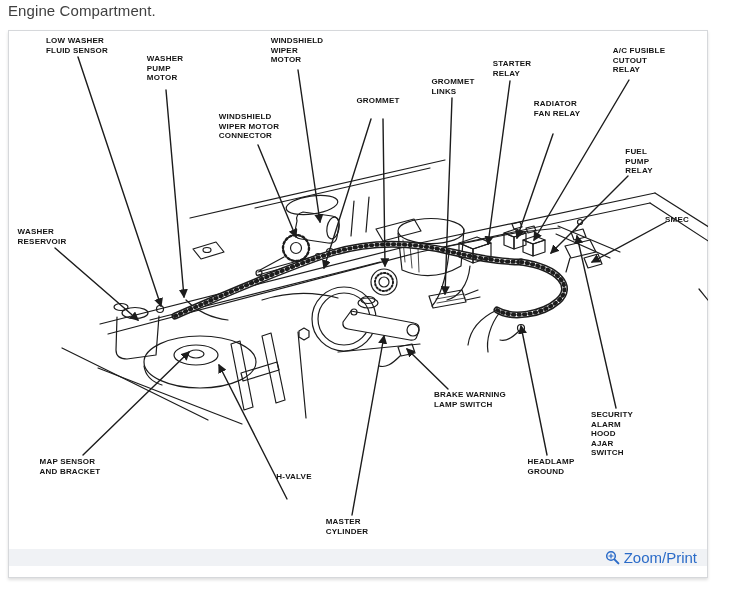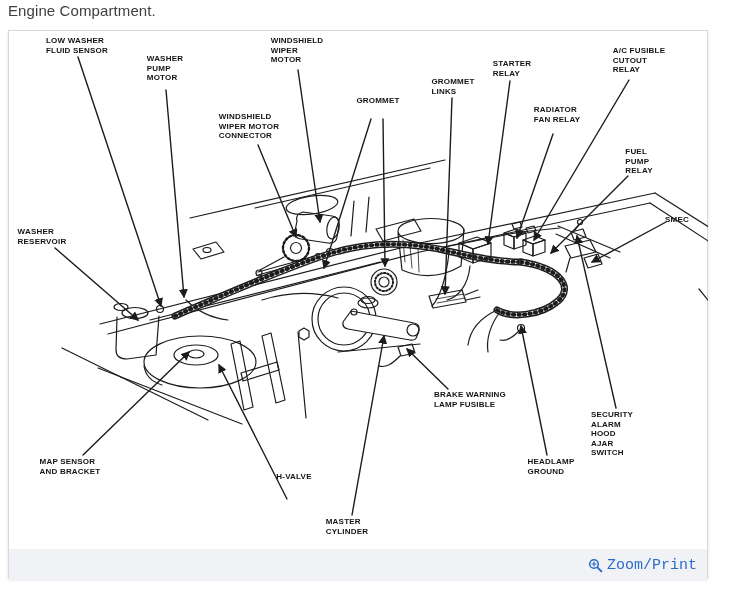--- a/index.html
+++ b/index.html
@@ -16,23 +16,23 @@
     background:#ffffff;border:1px solid #d6d8db;box-sizing:border-box;
     box-shadow:0 2px 3px rgba(0,0,0,.13);z-index:1;
   }
   .drawing{position:absolute;left:8px;top:30px;z-index:2;}
   .dlabel{
     position:absolute;transform:translateX(-50%);z-index:3;
     font-weight:bold;font-size:8px;line-height:9.5px;letter-spacing:.2px;
     text-align:left;white-space:pre-line;color:#141414;
   }
   .panel-footer{
-    position:absolute;left:9px;top:549px;width:698px;height:32px;z-index:4;
+    position:absolute;left:9px;top:549px;width:698px;height:17px;z-index:4;
     background:#f0f2f5;display:flex;align-items:center;justify-content:flex-end;
-    padding-right:10px;box-sizing:border-box;font-family:Liberation Mono, monospace;
+    padding-right:10px;box-sizing:border-box;
   }
   .zoom-link{
     display:flex;align-items:center;gap:4px;cursor:pointer;
     color:#2a6bc8;font-size:15px;text-decoration:none;
   }
   .zoom-link .icon{display:flex;align-items:center;}
 </style>
 </head>
 <body>
 
@@ -214,35 +214,35 @@
 WIPER MOTOR
 CONNECTOR</div>
 <div class="dlabel" style="left:378px;top:96px">GROMMET</div>
 <div class="dlabel" style="left:453px;top:77px">GROMMET
 LINKS</div>
 <div class="dlabel" style="left:512px;top:59px">STARTER
 RELAY</div>
 <div class="dlabel" style="left:639px;top:46px">A/C FUSIBLE
 CUTOUT
 RELAY</div>
-<div class="dlabel" style="left:557px;top:105px">RADIATOR
+<div class="dlabel" style="left:557px;top:99px">RADIATOR
 FAN RELAY</div>
 <div class="dlabel" style="left:639px;top:147px">FUEL
 PUMP
 RELAY</div>
 <div class="dlabel" style="left:677px;top:215px">SMEC</div>
 <div class="dlabel" style="left:42px;top:227px">WASHER
 RESERVOIR</div>
 <div class="dlabel" style="left:70px;top:457px">MAP SENSOR
 AND BRACKET</div>
 <div class="dlabel" style="left:294px;top:472px">H-VALVE</div>
 <div class="dlabel" style="left:347px;top:517px">MASTER
 CYLINDER</div>
 <div class="dlabel" style="left:470px;top:390px">BRAKE WARNING
-LAMP FUSIBLE</div>
+LAMP SWITCH</div>
 <div class="dlabel" style="left:551px;top:457px">HEADLAMP
 GROUND</div>
 <div class="dlabel" style="left:612px;top:410px">SECURITY
 ALARM
 HOOD
 AJAR
 SWITCH</div>
 
 <div class="panel-footer">
   <a class="zoom-link">

